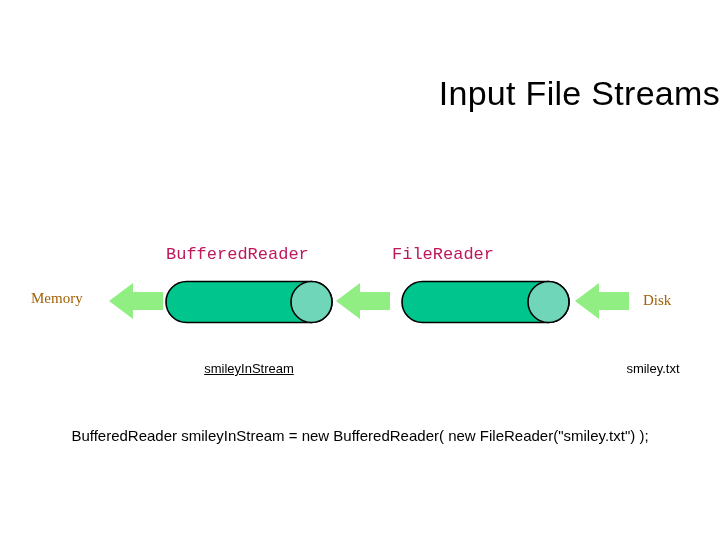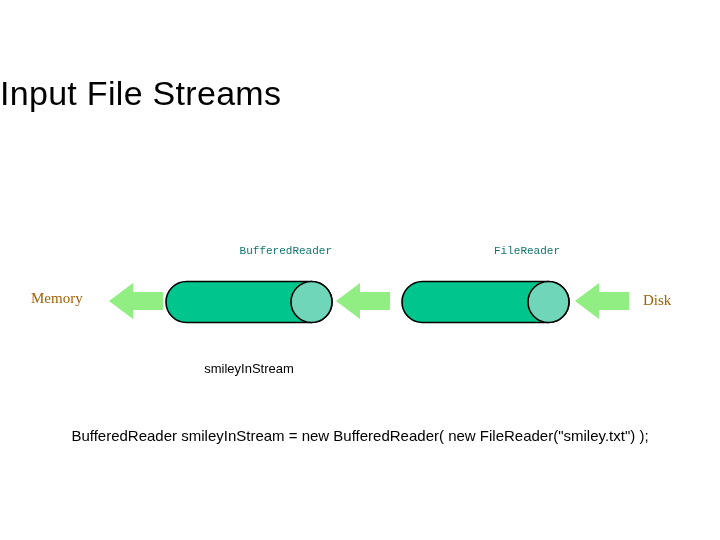--- a/index.html
+++ b/index.html
@@ -23,38 +23,38 @@
     height: 540px;
     background: #ffffff;
   }
 
   
   .slide-title {
     position: absolute;
     left: 0;
     top: 74px;
     width: 720px;
-    text-align: left;
+    text-align: right;
     font-family: "Liberation Sans", sans-serif;
     font-size: 34px;
     font-weight: 400;
     letter-spacing: 0.3px;
     color: #000000;
     white-space: nowrap;
   }
 
   
   .class-label {
     position: absolute;
     font-family: "Liberation Mono", "DejaVu Sans Mono", monospace;
-    font-size: 11px;
+    font-size: 17px;
     font-weight: 400;
-    color: #0f766e;
+    color: #be185d;
     white-space: nowrap;
-    text-align: right;
+    text-align: left;
   }
   #label-bufferedreader {
     left: 166px;
     top: 245px;
     width: 166px;
   }
   #label-filereader {
     left: 392px;
     top: 245px;
     width: 168px;
@@ -77,20 +77,21 @@
     font-family: "Liberation Sans", sans-serif;
     font-size: 13px;
     color: #000000;
     white-space: nowrap;
     text-align: center;
   }
   #label-smileyinstream {
     left: 166px;
     top: 361px;
     width: 166px;
+    text-decoration: underline;
   }
   #label-smileytxt {
     left: 598px;
     top: 361px;
     width: 110px;
   }
 
   
   .code-line {
     position: absolute;
@@ -158,16 +159,17 @@
   <div class="class-label" id="label-bufferedreader">BufferedReader</div>
 
   <div class="class-label" id="label-filereader">FileReader</div>
 
   <div class="side-label" id="label-memory">Memory</div>
 
   <div class="side-label" id="label-disk">Disk</div>
 
   <div class="var-label" id="label-smileyinstream">smileyInStream</div>
 
+  <div class="var-label" id="label-smileytxt">smiley.txt</div>
 
   <div class="code-line">BufferedReader smileyInStream = new BufferedReader( new FileReader("smiley.txt") );</div>
 
 </div>
 
 </body></html>

